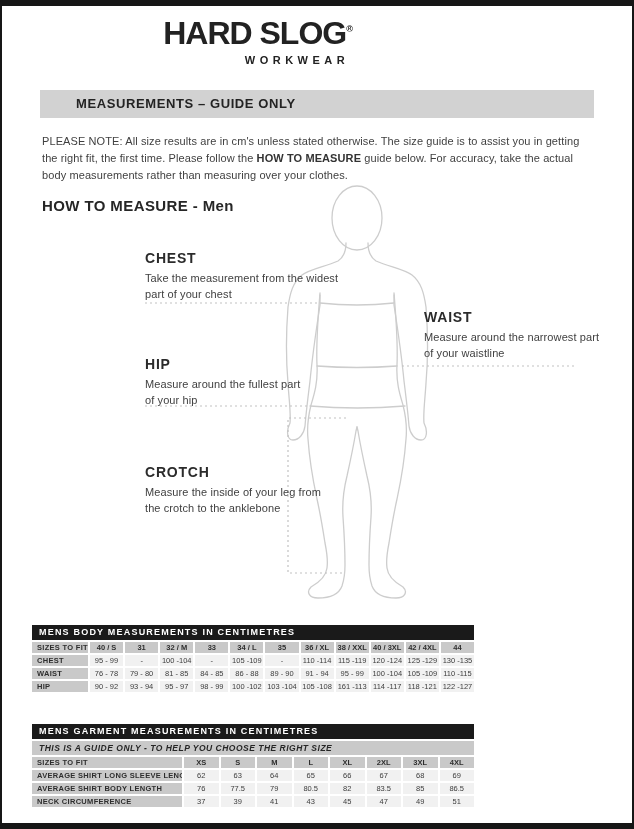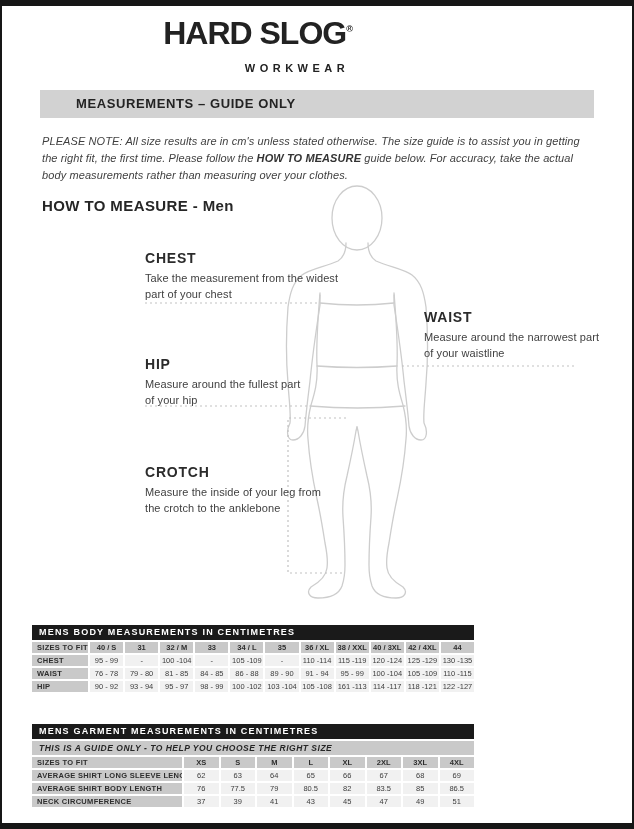--- a/index.html
+++ b/index.html
@@ -15,34 +15,34 @@
 
   
   .logo{position:absolute;top:12px;left:0;width:516px;text-align:center;}
   .logo-main{
     display:inline-block;font-size:32px;font-weight:bold;letter-spacing:-1px;
     color:#222222;line-height:34px;white-space:nowrap;
   }
   .logo-reg{font-size:9px;vertical-align:super;letter-spacing:0;}
   .logo-sub{
     font-size:11px;font-weight:bold;letter-spacing:4.5px;color:#222222;
-    margin-top:12px;text-align:center;padding-left:78px;
+    margin-top:4px;text-align:center;padding-left:78px;
   }
 
   
   .banner{
     position:absolute;left:40px;top:90px;width:554px;height:28px;background:#d2d2d2;
     font-size:13px;font-weight:bold;letter-spacing:.6px;color:#232323;
     line-height:28px;padding-left:36px;box-sizing:border-box;
   }
 
   
   .note{
     position:absolute;left:42px;top:133px;width:552px;
-    font-size:11px;line-height:1.53;color:#3f3f3f;letter-spacing:.1px;font-style:italic;
+    font-size:11px;line-height:1.53;color:#3f3f3f;letter-spacing:.1px;
   }
   .note b{color:#333333;}
 
   
   .h2{
     position:absolute;left:42px;top:197px;font-size:15px;font-weight:bold;
     letter-spacing:.4px;color:#262626;
   }
   .sec{position:absolute;}
   .sec-title{font-size:14px;font-weight:bold;letter-spacing:.8px;color:#2b2b2b;margin-bottom:5px;}

